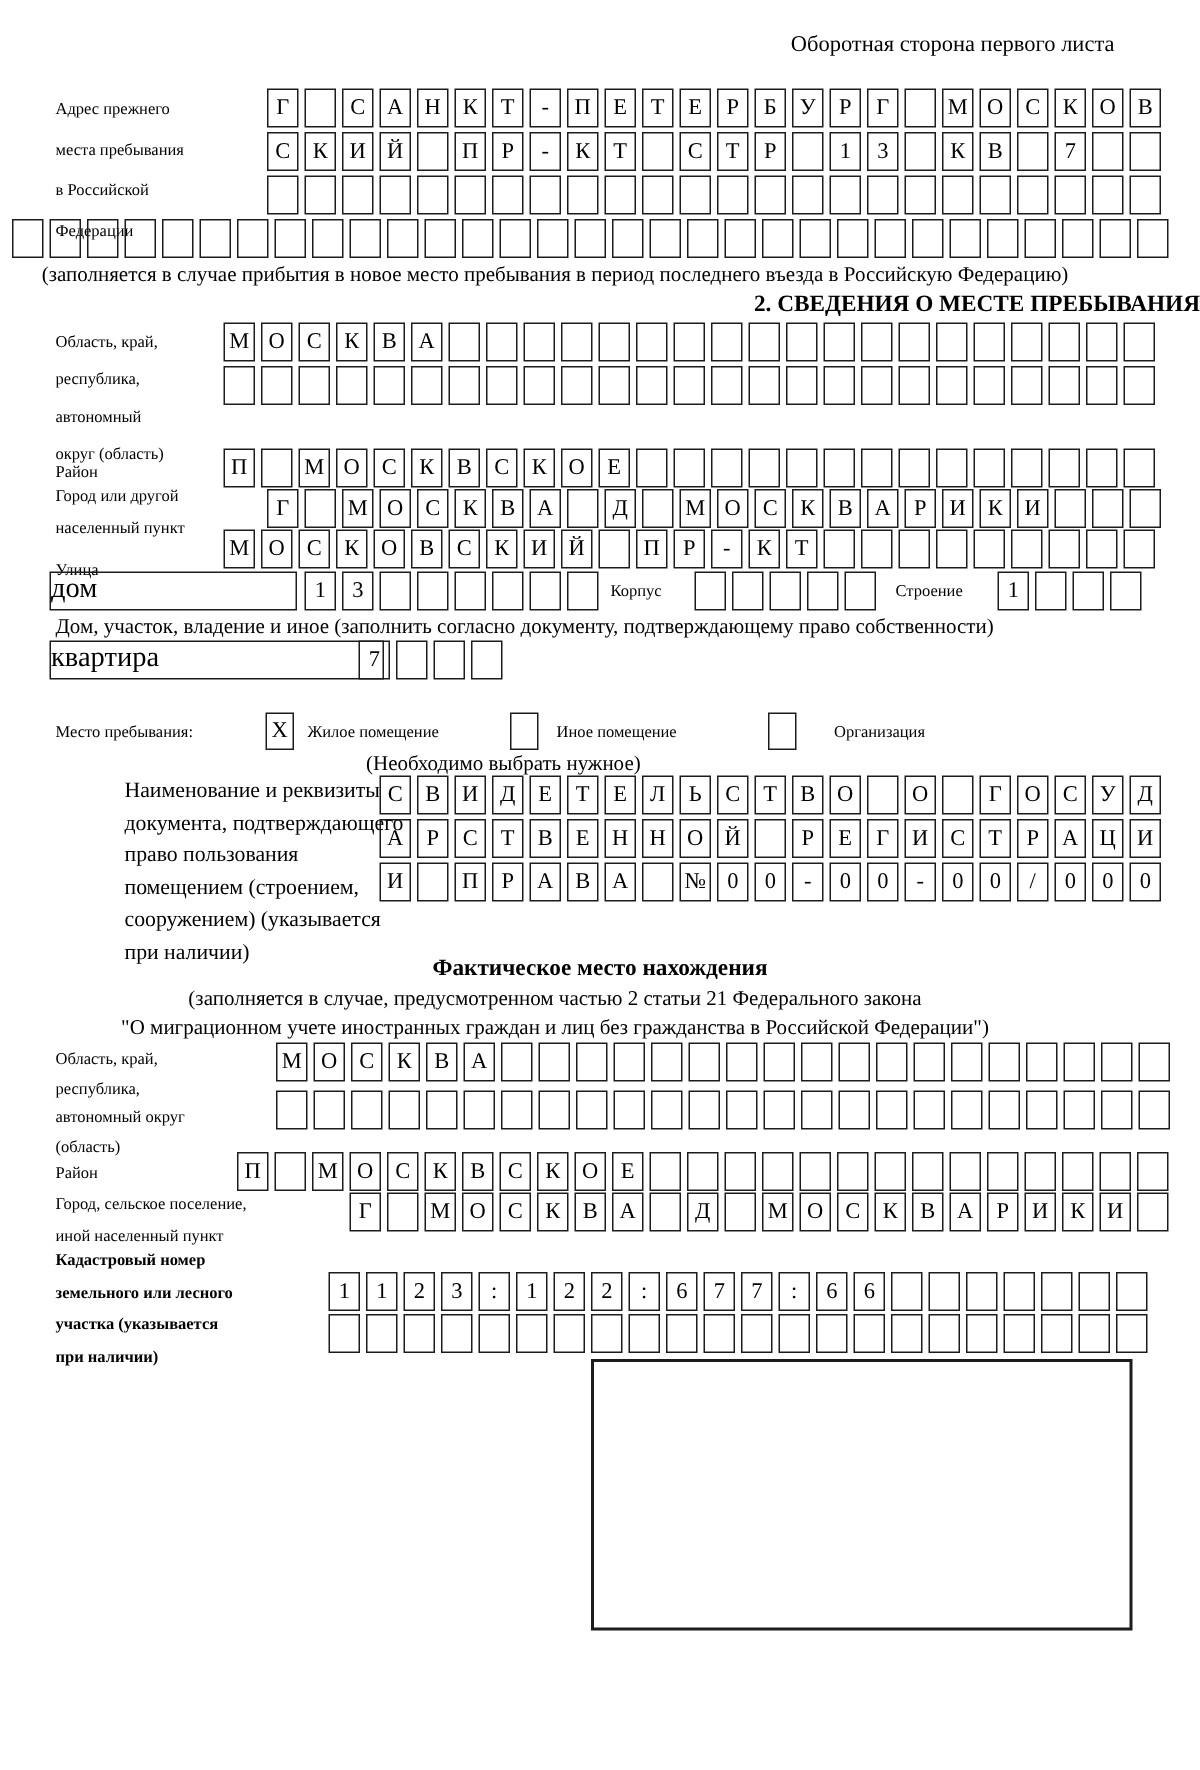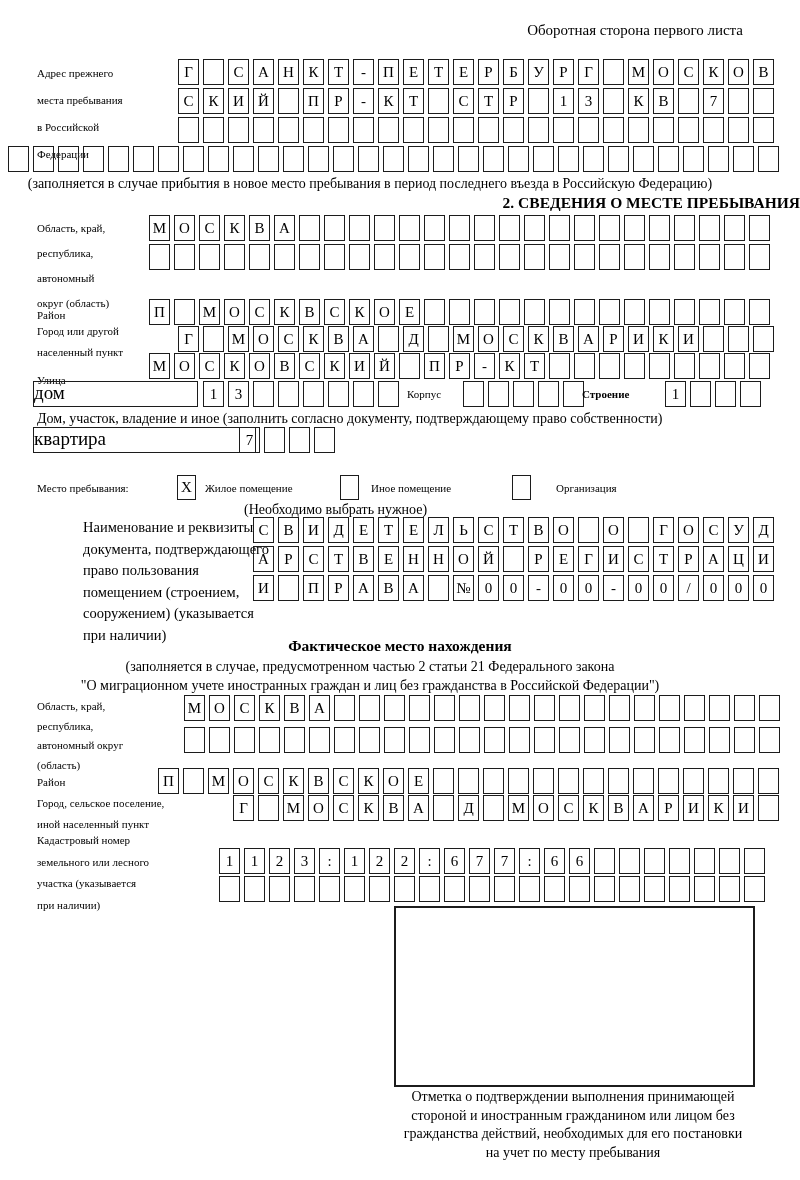--- a/index.html
+++ b/index.html
@@ -303,21 +303,21 @@
       <span class="cell"></span>
     </div>
   <div class="lbl" style="left:407px;top:381px;">Корпус</div>
   <div class="row" style="left:463px;top:381px;">
       <span class="cell"></span>
       <span class="cell"></span>
       <span class="cell"></span>
       <span class="cell"></span>
       <span class="cell"></span>
     </div>
-  <div class="lbl" style="left:582px;top:381px;font-weight:bold;">Строение</div>
+  <div class="lbl" style="left:597px;top:381px;">Строение</div>
   <div class="row" style="left:665px;top:381px;">
       <span class="cell">1</span>
       <span class="cell"></span>
       <span class="cell"></span>
       <span class="cell"></span>
     </div>
   <div class="cap" style="left:37px;top:410px;">Дом, участок, владение и иное (заполнить согласно документу, подтверждающему право собственности)</div>
 
   <div class="widebox" style="left:33px;top:427px;width:223px;">квартира</div>
   <div class="row" style="left:239px;top:427px;">
@@ -522,21 +522,21 @@
       <span class="cell">К</span>
       <span class="cell">В</span>
       <span class="cell">А</span>
       <span class="cell">Р</span>
       <span class="cell">И</span>
       <span class="cell">К</span>
       <span class="cell">И</span>
       <span class="cell"></span>
     </div>
 
-  <div class="lbl" style="left:37px;top:830px;line-height:21.5px;">Кадастровый номер
+  <div class="lbl" style="left:37px;top:830px;line-height:21.5px;font-weight:bold;">Кадастровый номер
 земельного или лесного
 участка (указывается
 при наличии)</div>
   <div class="row" style="left:219px;top:848px;">
       <span class="cell">1</span>
       <span class="cell">1</span>
       <span class="cell">2</span>
       <span class="cell">3</span>
       <span class="cell">:</span>
       <span class="cell">1</span>
@@ -576,18 +576,14 @@
       <span class="cell"></span>
       <span class="cell"></span>
       <span class="cell"></span>
       <span class="cell"></span>
       <span class="cell"></span>
       <span class="cell"></span>
       <span class="cell"></span>
     </div>
 
   <div class="bigbox" style="left:394px;top:906px;width:357px;height:177px;"></div>
-  <div class="cap" style="left:366px;top:1088px;width:414px;text-align:center;line-height:18.5px;">Отметка о подтверждении выполнения принимающей
-стороной и иностранным гражданином или лицом без
-гражданства действий, необходимых для его постановки
-на учет по месту пребывания</div>
 
 </div>
 
 </body></html>

